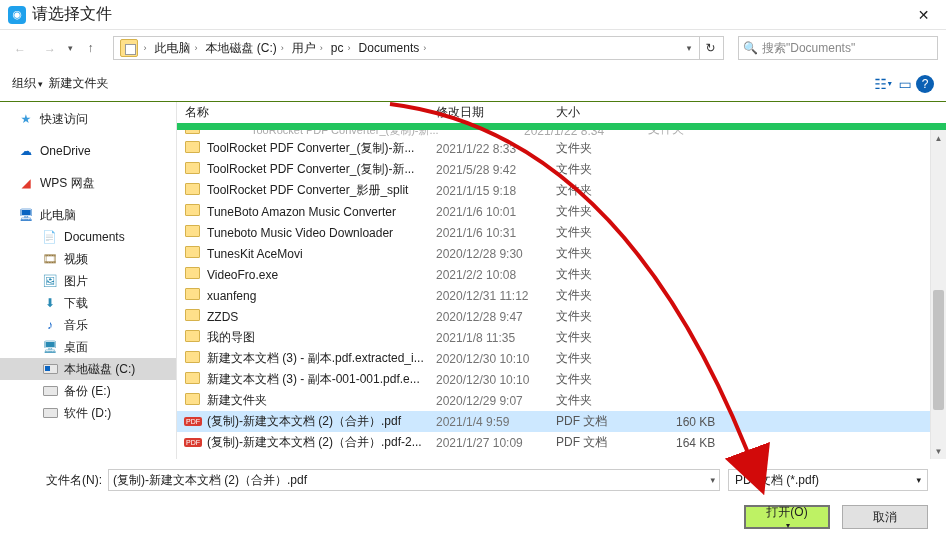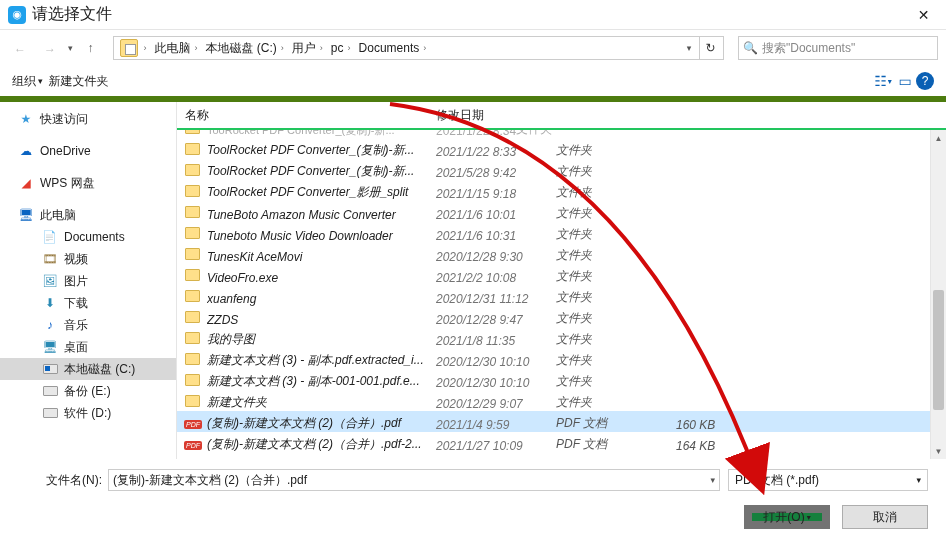--- a/index.html
+++ b/index.html
@@ -15,71 +15,71 @@
 .addrbar { flex:1; height:24px; border:1px solid #ccc; display:flex; align-items:center; padding:0 2px; margin-left:4px; }
 .crumb { display:flex; align-items:center; padding:0 4px; height:100%; }
 .crumb .sep { margin-left:4px; font-size:9px; color:#666; }
 .crumbicon { width:18px; height:18px; background:#ffe08a; border:1px solid #d6b24c; border-radius:2px; position:relative; margin-right:2px; }
 .crumbicon::after{content:"";position:absolute;bottom:1px;right:1px;width:9px;height:9px;background:#fff;border:1px solid #999;}
 .addrbar .spacer { flex:1; }
 .addrend { width:20px; display:flex; align-items:center; justify-content:center; font-size:9px; color:#555; }
 .addrrefresh { width:22px; display:flex; align-items:center; justify-content:center; color:#333; border-left:1px solid #ccc; height:100%; }
 .search { width:200px; height:24px; border:1px solid #ccc; margin-left:8px; display:flex; align-items:center; padding:0 4px; color:#888; }
 .search .sicon { margin-right:4px; }
-.toolrow { height:36px; display:flex; align-items:center; padding:0 12px; border-bottom:6px solid #4d7c0f; }
+.toolrow { height:36px; display:flex; align-items:center; padding:0 12px; border-bottom:1px solid #4d7c0f; }
 .toolrow .item { margin-right:6px; display:flex; align-items:center; gap:2px; }
 .toolrow .spacer { flex:1; }
 .toolicon { width:22px; height:22px; display:flex; align-items:center; justify-content:center; color:#0a60b4; font-size:14px; }
 .helpbtn { width:18px; height:18px; border-radius:50%; background:#0a60b4; color:#fff; display:flex; align-items:center; justify-content:center; font-size:12px; }
 .mainarea { display:flex; height:357px; }
 .navpane { width:177px; border-right:1px solid #e5e5e5; overflow:hidden; padding-top:6px; }
 .navitem { height:22px; display:flex; align-items:center; padding-left:18px; gap:6px; }
 .navitem.indent { padding-left:42px; }
 .navitem.selected { background:#d8d8d8; }
 .navitem .ico { width:16px; height:16px; display:flex; align-items:center; justify-content:center; }
 .navgroup-gap { height:10px; }
 .ico-star { color:#3a9bdc; }
 .ico-cloud { color:#0a64c2; }
 .ico-wps { color:#e23b2e; }
 .ico-pc { color:#0a64c2; }
 .ico-folder { width:15px; height:12px; background:#ffe08a; border:1px solid #d6b24c; border-radius:1px; }
 .ico-disk { width:15px; height:10px; background:#e8e8e8; border:1px solid #999; border-radius:1px; position:relative; }
 .ico-disk.win::after { content:""; position:absolute; left:1px; top:1px; width:5px; height:5px; background:#0a64c2; }
 .listpane { flex:1; display:flex; flex-direction:column; overflow:hidden; position:relative; }
-.listhdr { height:28px; display:flex; align-items:center; border-bottom:2px solid #22c55e; padding-left:8px; }
+.listhdr { height:28px; display:flex; align-items:center; border-bottom:7px solid #22c55e; padding-left:8px; }
 .col-name { width:251px; }
 .col-date { width:120px; }
 .col-type { width:120px; }
 .col-size { width:120px; }
 .listbody { flex:1; overflow-y:auto; }
-.row { height:21px; display:flex; align-items:flex-end; padding-left:8px;font-style:italic; }
+.row { height:21px; display:flex; align-items:center; padding-left:8px; }
 .row.sel { background:#cde8ff; }
 .row .ico { width:16px; height:16px; margin-right:6px; flex-shrink:0; }
 .row .fname { width:229px; white-space:nowrap; overflow:hidden; text-overflow:ellipsis; }
 .row .fdate { width:120px; color:#737373; }
 .row .ftype { width:120px; color:#555; }
 .row .fsize { width:120px; color:#555; text-align:left; }
 .ico-pdf { display:flex; align-items:center; justify-content:center; }
 .ico-pdf span{ background:#d93b30; color:#fff; font-size:7px; padding:1px 2px; border-radius:2px; }
-.partialrow { height:8px; display:flex; align-items:flex-end; padding-left:8px; color:#aaa; overflow:hidden; }
+.partialrow { height:8px; display:flex; align-items:flex-end; padding-left:8px; color:#aaa; overflow:hidden;gap:44px; }
 .partialrow .ico { width:16px; height:16px; margin-right:6px; }
 .partialrow .fname { width:229px; font-size:11px; }
 .scrollbar-track { position:absolute; right:0; top:28px; bottom:0; width:16px; background:#f0f0f0; border-left:1px solid #e5e5e5; }
 .scrollbar-thumb { position:absolute; left:2px; right:2px; top:160px; height:120px; background:#c2c2c2; border-radius:2px; }
 .scrollbar-arrow { position:absolute; left:0; right:0; height:16px; display:flex; align-items:center; justify-content:center; font-size:8px; color:#666; }
 .scrollbar-arrow.top{ top:0; } .scrollbar-arrow.bot{ bottom:0; }
 .footer { height:74px; padding:10px 18px 0; }
 .fnrow { display:flex; align-items:center; }
 .fnlabel { width:90px; text-align:right; padding-right:6px; }
 .fninput { flex:1; height:22px; border:1px solid #ccc; padding:0 4px; display:flex; align-items:center; justify-content:space-between; }
 .fninput .caret{ font-size:9px; color:#555; }
 .filter { width:200px; height:22px; border:1px solid #ccc; margin-left:8px; display:flex; align-items:center; justify-content:space-between; padding:0 6px; }
 .btnrow { display:flex; justify-content:flex-end; gap:12px; margin-top:14px; }
 .btn { width:86px; height:24px; border:1px solid #adadad; background:#e1e1e1; display:flex; align-items:center; justify-content:center; }
-.btn.primary { border:8px solid #737373; background:#15803d; }
+.btn.primary { border:2px solid #737373; background:#bef264;flex-direction:column; }
 .btn .bcaret { font-size:8px; margin-left:2px; }
 .arrow-annotation { position:absolute; top:94px; left:380px; width:460px; height:410px; pointer-events:none; z-index:10; }
 </style>
 </head>
 <body>
 
 <div class="titlebar">
   <div class="appicon">◉</div>
   <div class="title">请选择文件</div>
   <div class="close">✕</div>
@@ -202,20 +202,21 @@
             <div class="ico-disk"></div>
           </span>
           <span>软件 (D:)</span>
         </div>
       </div>
   </div>
   <div class="listpane">
     <div class="listhdr">
       <div class="col-name">名称</div>
       <div class="col-date">修改日期</div>
+      <div class="col-size">大小</div>
     </div>
     <div class="listbody" id="listbody">
       <div class="partialrow">
         <div class="ico">
             <div class="ico-folder"></div>
           </div>
         <div class="fname">TooRocket PDF Converter_(复制)-新...</div>
         <div class="fdate">2021/1/22 8:34</div>
         <div class="ftype">文件夹</div>
       </div>

